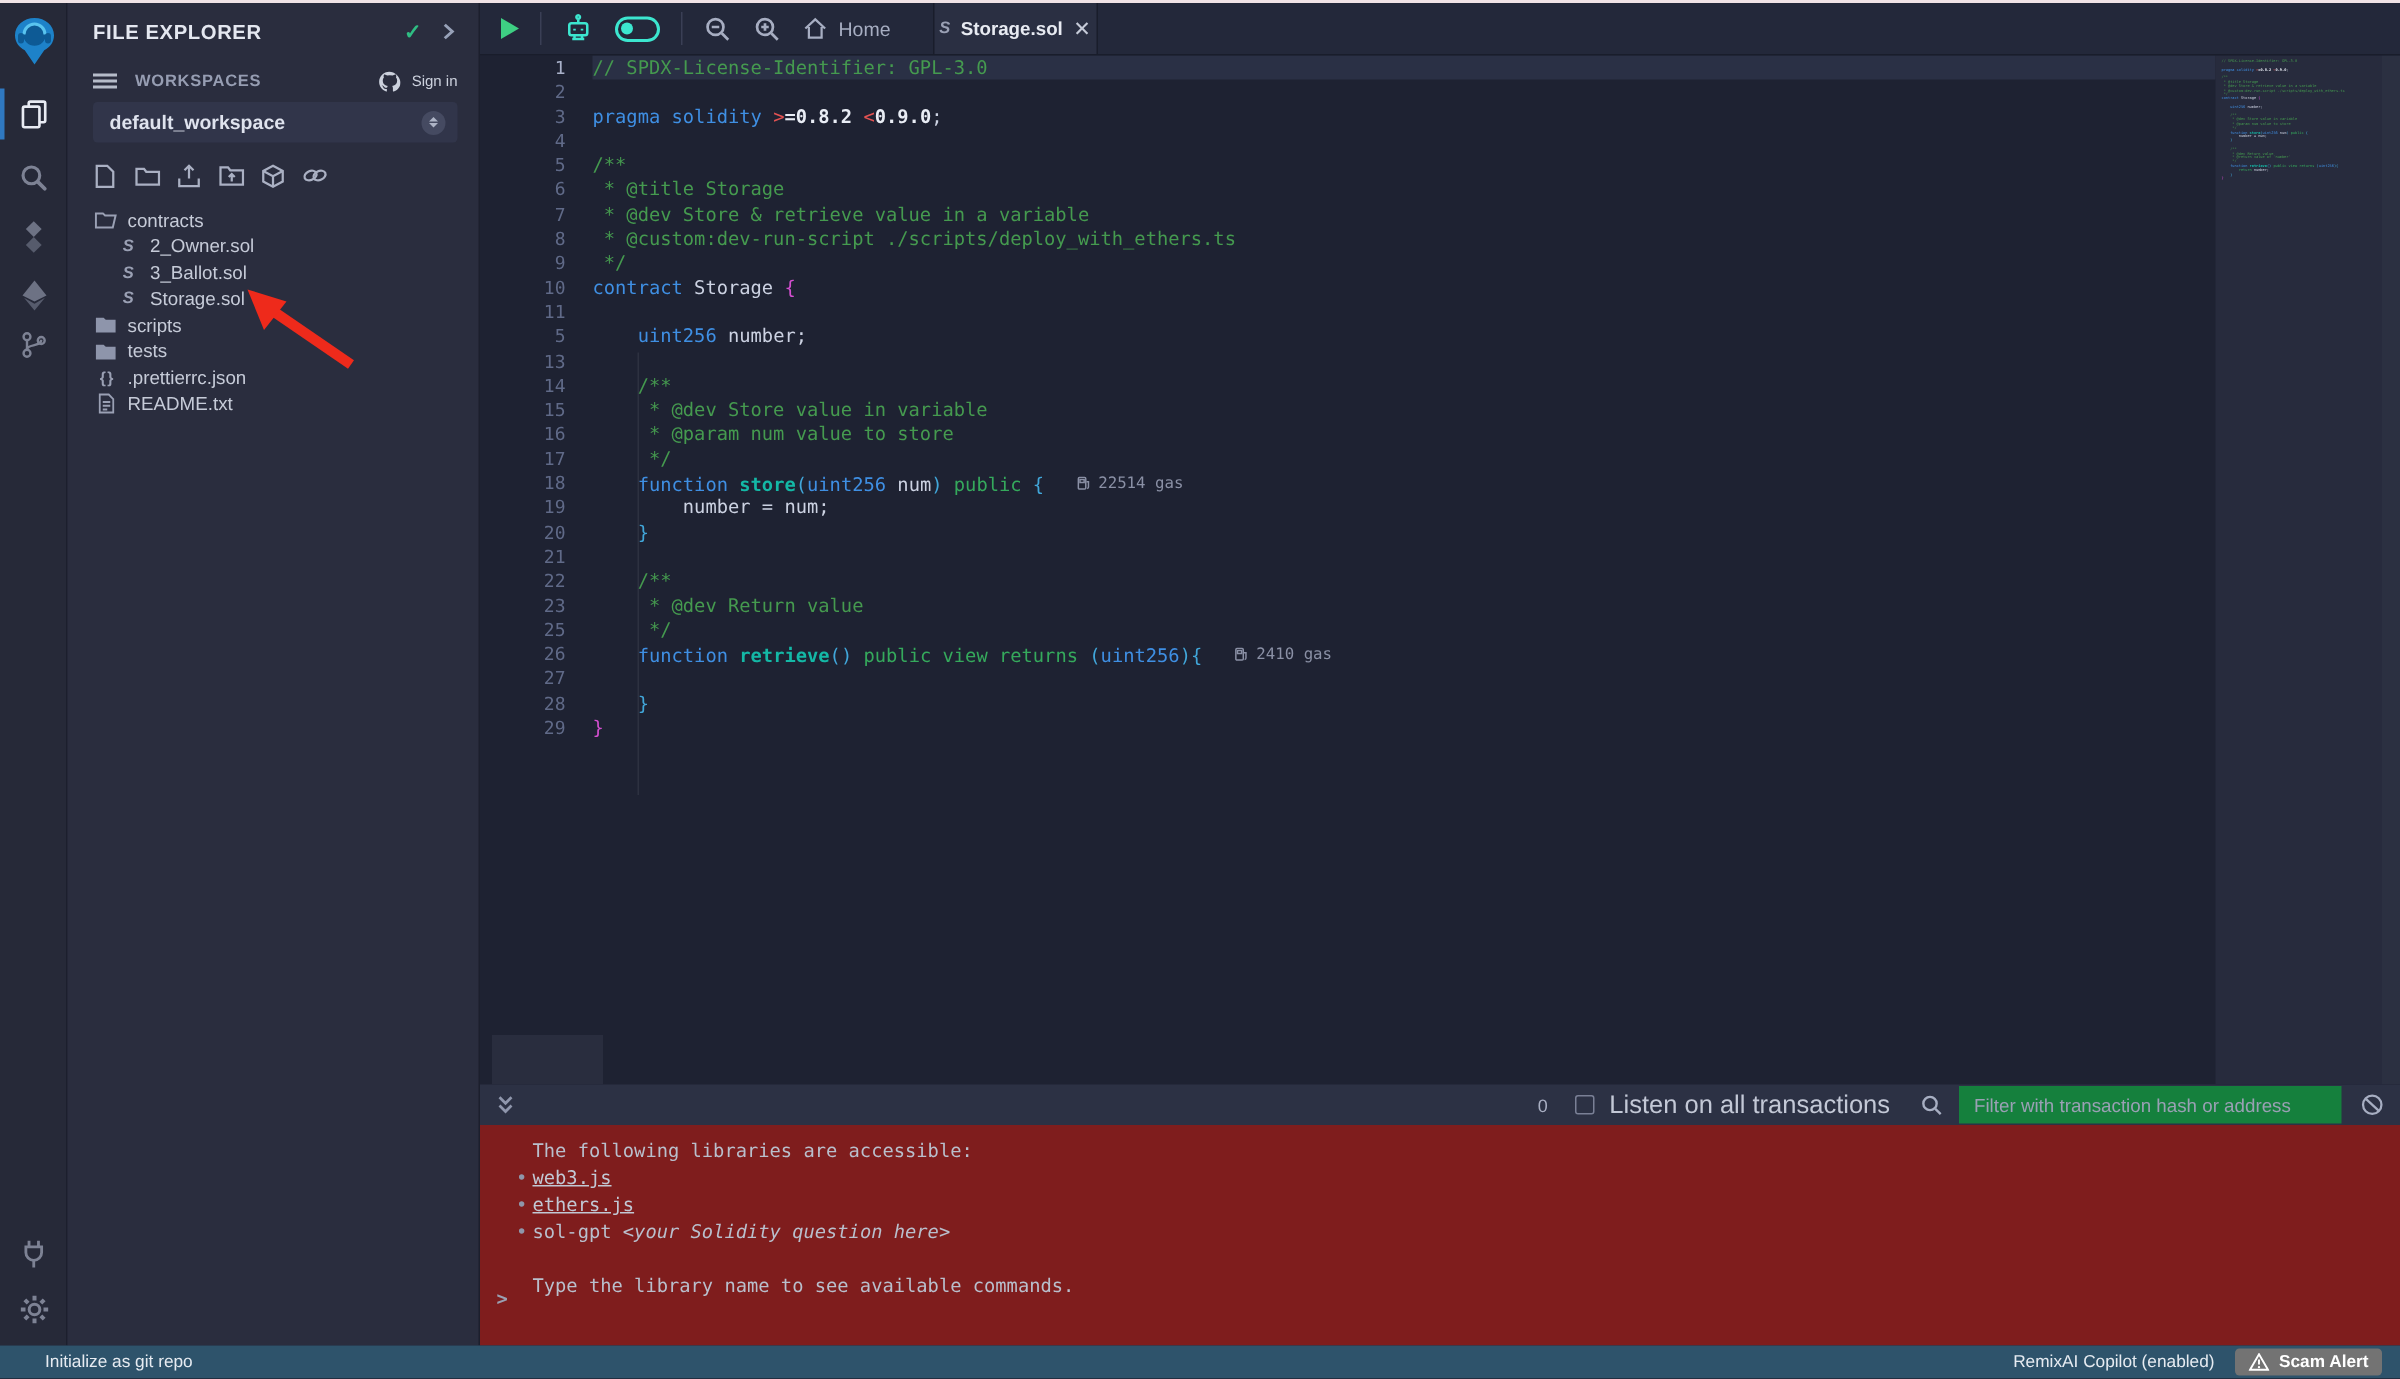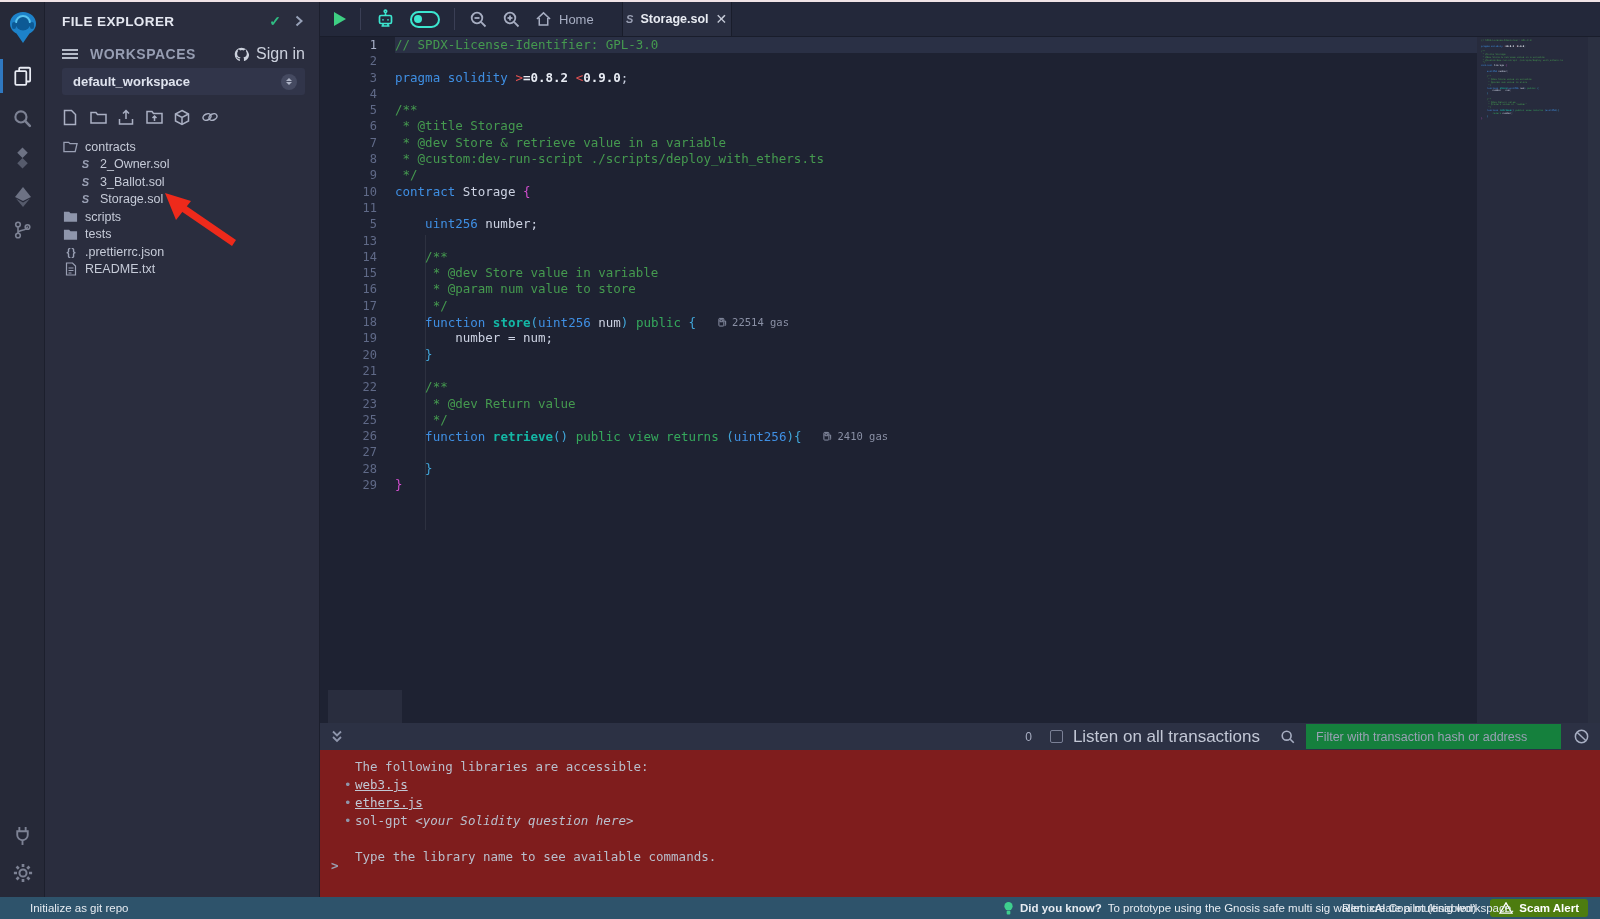--- a/index.html
+++ b/index.html
@@ -21,22 +21,22 @@
 
   
   .side-panel { position:absolute; left:45px; top:2px; bottom:22px; width:275px; background:#2a2d3e; border-right:1px solid #1c1f2d; }
   .sp-header { position:absolute; left:0; top:0; width:100%; height:38px; display:flex; align-items:center; padding:0 14px 0 17px; }
   .sp-title { font-size:13.5px; font-weight:700; letter-spacing:.4px; color:#e4e7f0; flex:1; }
   .sp-check { color:#2fbd83; font-size:14px; font-weight:700; margin-right:12px; }
   .sp-chev { color:#97a1b8; display:flex; }
   .sp-workspaces { position:absolute; left:0; top:40px; width:100%; height:24px; display:flex; align-items:center; padding:0 14px 0 17px; }
   .sp-burger { width:16px; height:10px; border-top:2px solid #b6bcc9; border-bottom:2px solid #b6bcc9; position:relative; margin-right:12px; cursor:pointer; }
   .sp-burger::after { content:""; position:absolute; left:0; top:2px; width:100%; height:2px; background:#b6bcc9; }
-  .sp-ws-label { font-size:14px; font-weight:700; letter-spacing:.5px; color:#969db2; flex:1; }
-  .sp-signin { display:flex; align-items:center; gap:7px; font-size:16px; color:#ccd1dd; cursor:pointer; }
+  .sp-ws-label { font-size:11px; font-weight:700; letter-spacing:.5px; color:#969db2; flex:1; }
+  .sp-signin { display:flex; align-items:center; gap:7px; font-size:10px; color:#ccd1dd; cursor:pointer; }
   .sp-dropdown { position:absolute; left:17px; top:66px; width:243px; height:27px; background:#31354a; border-radius:3px; display:flex; align-items:center; padding:0 8px 0 11px; cursor:pointer; }
   .sp-dd-text { flex:1; font-size:13px; font-weight:600; color:#dfe3ee; }
   .sp-dd-caret { width:16px; height:16px; border-radius:50%; background:#454a61; display:flex; flex-direction:column; align-items:center; justify-content:center; gap:1px; }
   .sp-dd-caret i { display:block; width:0; height:0; border-left:3px solid transparent; border-right:3px solid transparent; }
   .sp-dd-caret .up { border-bottom:3.5px solid #aeb4c6; }
   .sp-dd-caret .dn { border-top:3.5px solid #aeb4c6; }
   .sp-tools { position:absolute; left:15px; top:104px; display:flex; gap:8px; color:#aab0c3; }
   .sp-tools .tool { width:20px; height:22px; display:flex; align-items:center; justify-content:center; cursor:pointer; }
   .file-tree { position:absolute; left:0; top:136px; width:100%; }
   .tree-row { height:17.5px; display:flex; align-items:center; font-size:12.5px; color:#c6cbd8; cursor:pointer; white-space:nowrap; }
@@ -102,21 +102,21 @@
   .term-line .it { font-style:italic; }
   .term-prompt { position:absolute; left:11px; top:108px; color:#9aa0b2; font-weight:700; }
 
   
   .status-bar { position:absolute; left:0; bottom:0; width:1600px; height:22px; background:#2e536b; display:flex; align-items:center; font-size:11.5px; color:#e6ebf1; z-index:40; }
   .sb-left { padding-left:30px; cursor:pointer; }
   .sb-tip { position:absolute; left:1003px; display:flex; align-items:center; gap:6px; }
   .sb-tip b { font-weight:700; }
   .sb-right { margin-left:auto; display:flex; align-items:center; gap:14px; padding-right:12px; }
   .sb-copilot { cursor:pointer; }
-  .scam-badge { display:flex; align-items:center; gap:6px; background:#4d7c0f; color:#fff; font-weight:600; border-radius:3px; padding:2px 9px; height:18px; cursor:pointer; }
+  .scam-badge { display:flex; align-items:center; gap:6px; background:#737373; color:#fff; font-weight:600; border-radius:3px; padding:2px 9px; height:18px; cursor:pointer; }
 
   .arrow-overlay { position:absolute; left:146px; top:188px; z-index:60; pointer-events:none; }
   svg { display:block; }
 </style>
 </head>
 <body>
 
 <div class="top-strip"></div>
 
 <aside class="activity-bar">
@@ -537,28 +537,20 @@
         <div class="term-line"><span class="bullet">•</span><span>sol-gpt </span><span class="it">&lt;your Solidity question here&gt;</span></div>
         <div class="term-line"></div>
         <div class="term-line"><span>Type the library name to see available commands.</span></div>
       </div>
     <div class="term-prompt">&gt;</div>
   </div>
 </section>
 
 <footer class="status-bar">
   <span class="sb-left">Initialize as git repo</span>
-  <span class="sb-tip">
-    <svg width="11" height="15" viewBox="0 0 12 16">
-        <circle cx="6" cy="5.5" r="4.5" fill="#3ecf8e"></circle>
-        <rect x="4" y="10.5" width="4" height="4" rx="1" fill="#3ecf8e"></rect>
-      </svg>
-    <b>Did you know?</b>
-    <span>To prototype using the Gnosis safe multi sig wallet: create a multisig workspace.</span>
-  </span>
   <span class="sb-right">
     <span class="sb-copilot">RemixAI Copilot (enabled)</span>
     <span class="scam-badge">
       <svg width="14" height="12" viewBox="0 0 16 14">
           <polygon points="8,1 15,13 1,13" fill="none" stroke="#fff" stroke-width="1.5"></polygon>
           <line x1="8" y1="5" x2="8" y2="9" stroke="#fff" stroke-width="1.5"></line>
           <circle cx="8" cy="11" r="0.9" fill="#fff"></circle>
         </svg>
       <span>Scam Alert</span>
     </span>

